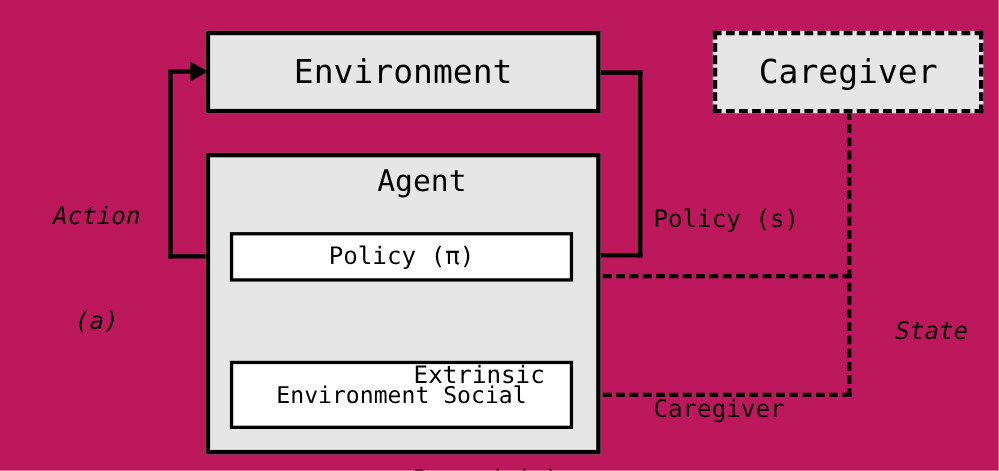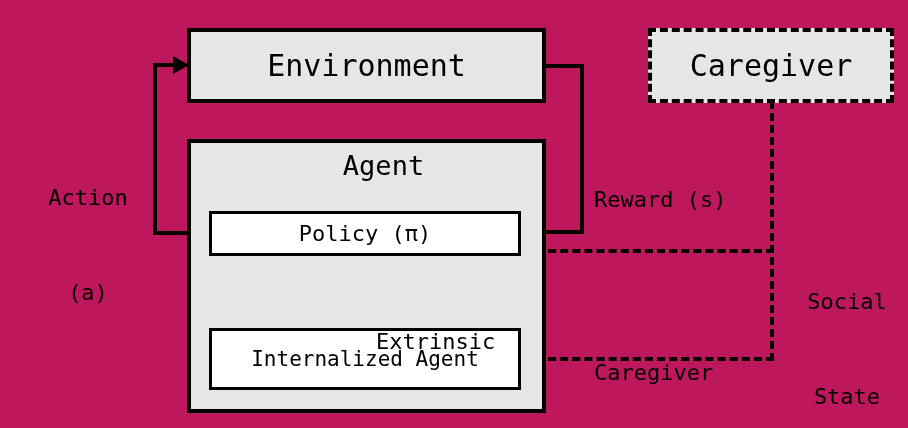--- a/index.html
+++ b/index.html
@@ -55,21 +55,21 @@
   #isr-box    { left: 209px; top: 328px; width: 312px; height: 62px; font-size: 21px;
                 flex-direction: column; line-height: 1.28; }
 
   
   .label {
     position: absolute;
     font-size: 22px;
     line-height: 1.45;
     white-space: pre;
   }
-  .label.center { text-align: center; }
+  .label.center { text-align: center; font-style: italic; }
 
   #action-label   { left: 22px;  top: 118px; width: 132px; text-align: center; }
   #state-label    { left: 594px; top: 120px; }
   #internal-label { left: 376px; top: 262px; }
   #social-label   { left: 792px; top: 222px; width: 110px; text-align: center; }
 
   
   .ln {
     position: absolute;
     background: #000;
@@ -147,39 +147,38 @@
 
   <div class="box box-solid" id="agent-box"></div>
 
   <div id="agent-title">Agent</div>
 
   <div class="box box-inner" id="policy-box">
     <span>Policy (π)</span>
   </div>
 
   <div class="box box-inner" id="isr-box">
-    <span>Internalized Agent</span>
+    <span>Environment Social</span>
   </div>
 
   <div class="label center" id="action-label">
     <div>Action</div>
     <div>(a)</div>
   </div>
 
   <div class="label" id="state-label">
-    <div>Reward (s)</div>
+    <div>Policy (s)</div>
     <div style="height:14px;"></div>
     <div>Caregiver</div>
     
   </div>
 
   <div class="label" id="internal-label">
     <div>Extrinsic</div>
     <div><span>Reward (r</span><span>)</span></div>
   </div>
 
   <div class="label center" id="social-label">
-    <div>Social</div>
     <div>State</div>
     
   </div>
 
 </div>
 
 </body></html>

